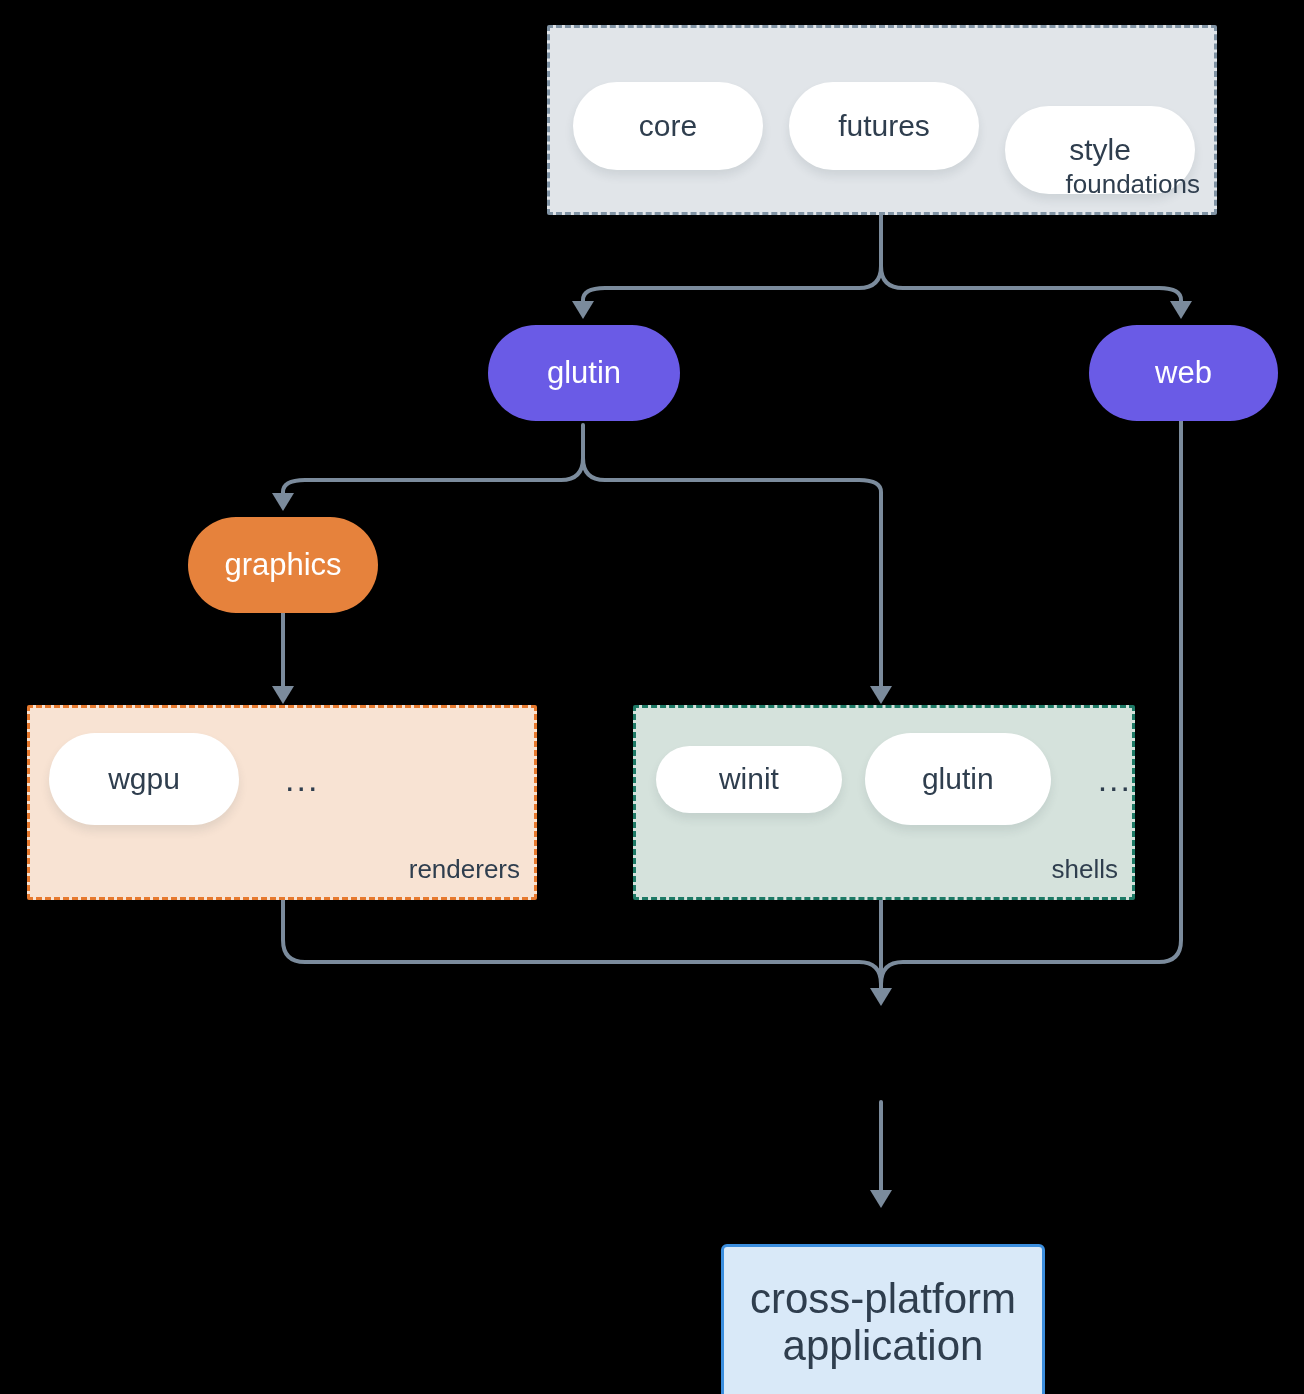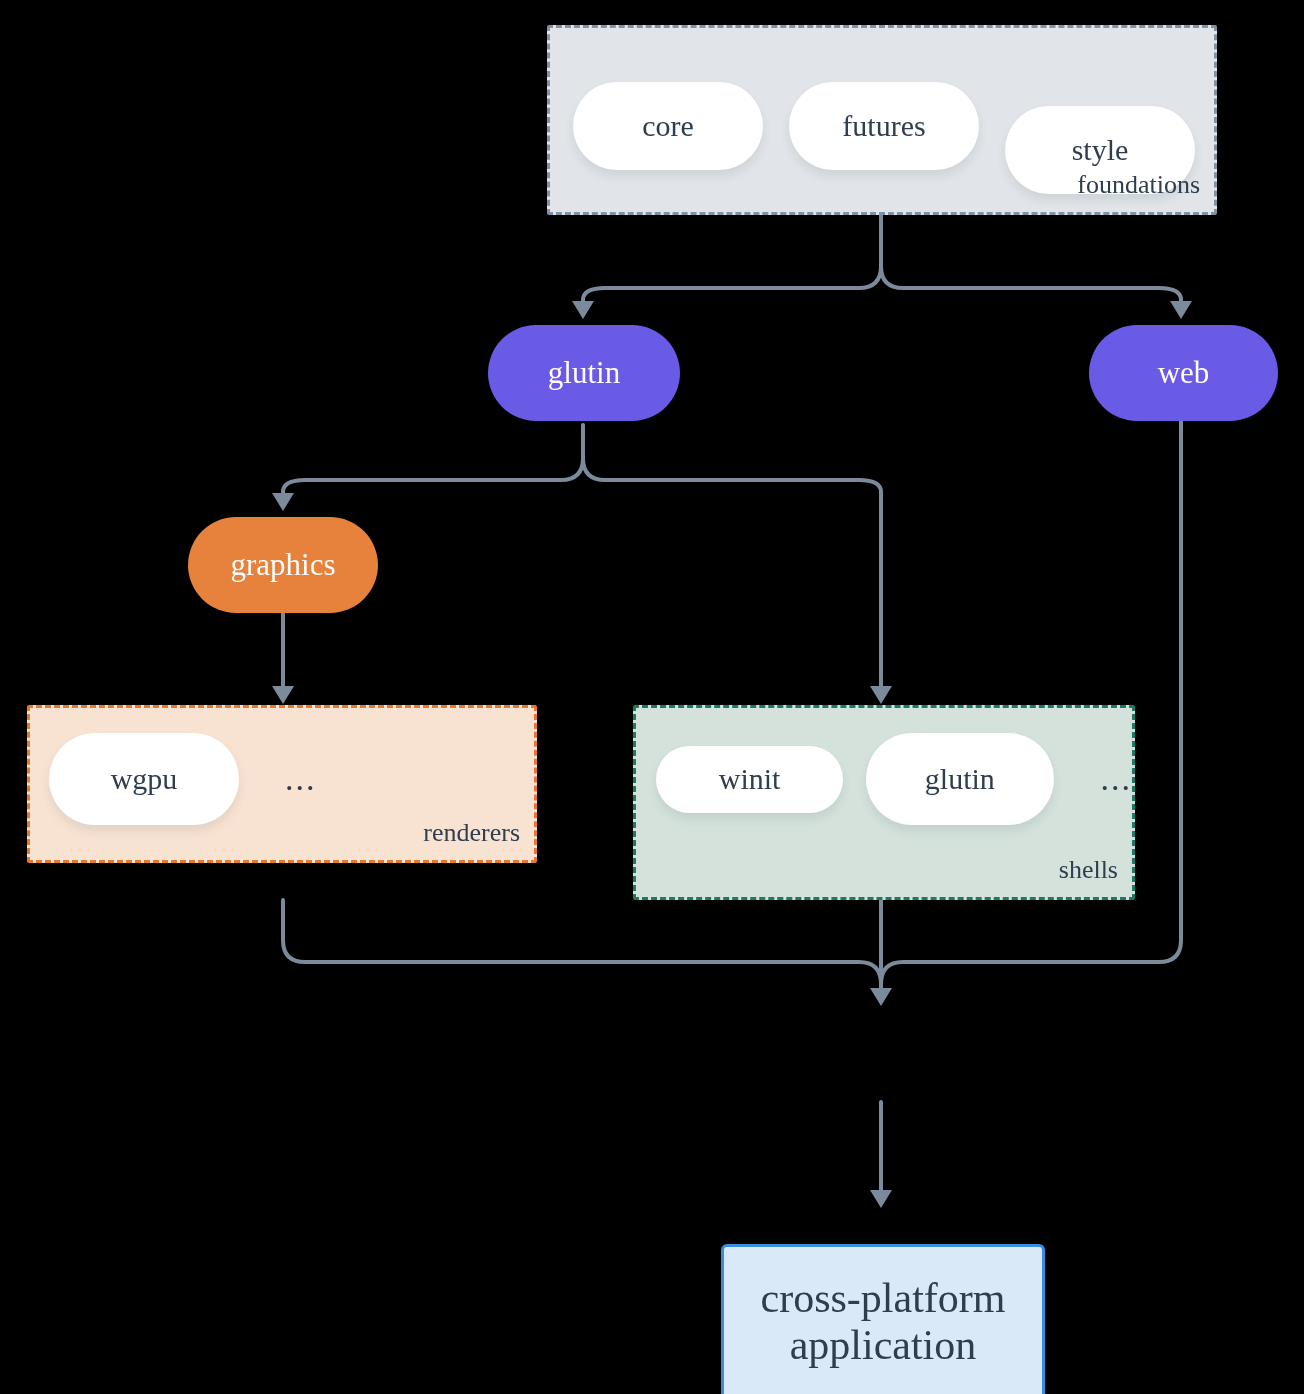--- a/index.html
+++ b/index.html
@@ -1,18 +1,18 @@
 <!DOCTYPE html>
 <html><head>
 <meta charset="utf-8">
 <style>
   html,body{margin:0;padding:0;background:#000;}
   .canvas{
     position:relative;width:1304px;height:1394px;background:#000;overflow:hidden;
-    font-family:Liberation Serif, serif;color:#2f3e4e;
+    font-family:Liberation Sans, sans-serif;color:#2f3e4e;
   }
   .abs{position:absolute;box-sizing:border-box;}
   svg.wires{position:absolute;left:0;top:0;width:1304px;height:1394px;pointer-events:none;}
   svg.wires path{fill:none;stroke-width:4px;stroke-linecap:round;}
   
   .group{border:3px dashed;border-radius:2px;}
   .group .pills{display:flex;align-items:center;}
   .group-label{position:absolute;right:14px;bottom:12px;font-size:26px;margin-top:48px;}
   
   .pill-white{
@@ -73,21 +73,21 @@
     </div>
     <div class="group-label" style="color: rgb(47, 62, 78);">foundations</div>
   </div>
 
   <div class="abs node" style="left: 488px; top: 325px; width: 192px; height: 96px; background-color: rgb(106, 91, 230); color: rgb(255, 255, 255);">glutin</div>
 
   <div class="abs node" style="left: 1089px; top: 325px; width: 189px; height: 96px; background-color: rgb(106, 91, 230); color: rgb(255, 255, 255);">web</div>
 
   <div class="abs node" style="left: 188px; top: 517px; width: 190px; height: 96px; background-color: rgb(230, 130, 60); color: rgb(255, 255, 255);">graphics</div>
 
-  <div class="abs group" style="left: 27px; top: 705px; width: 510px; height: 158px; background-color: rgb(248, 227, 211); border-color: rgb(230, 121, 46);">
+  <div class="abs group" style="left: 27px; top: 705px; width: 510px; height: 195px; background-color: rgb(248, 227, 211); border-color: rgb(230, 121, 46);">
     <div class="pills" style="padding:25px 0 0 19px;gap:22px;">
       <div class="pill-white" style="width: 190px; height: 92px; color: rgb(47, 62, 78);">wgpu</div>
       <div class="ellipsis" style="color: rgb(47, 62, 78);">...</div>
     </div>
     <div class="group-label" style="color: rgb(47, 62, 78);">renderers</div>
   </div>
 
   <div class="abs group" style="left: 633px; top: 705px; width: 502px; height: 195px; background-color: rgb(213, 226, 220); border-color: rgb(30, 122, 102);">
     <div class="pills" style="padding:25px 0 0 20px;gap:23px;">
       <div class="pill-white" style="width: 190px; height: 67px; color: rgb(47, 62, 78);">winit</div>

